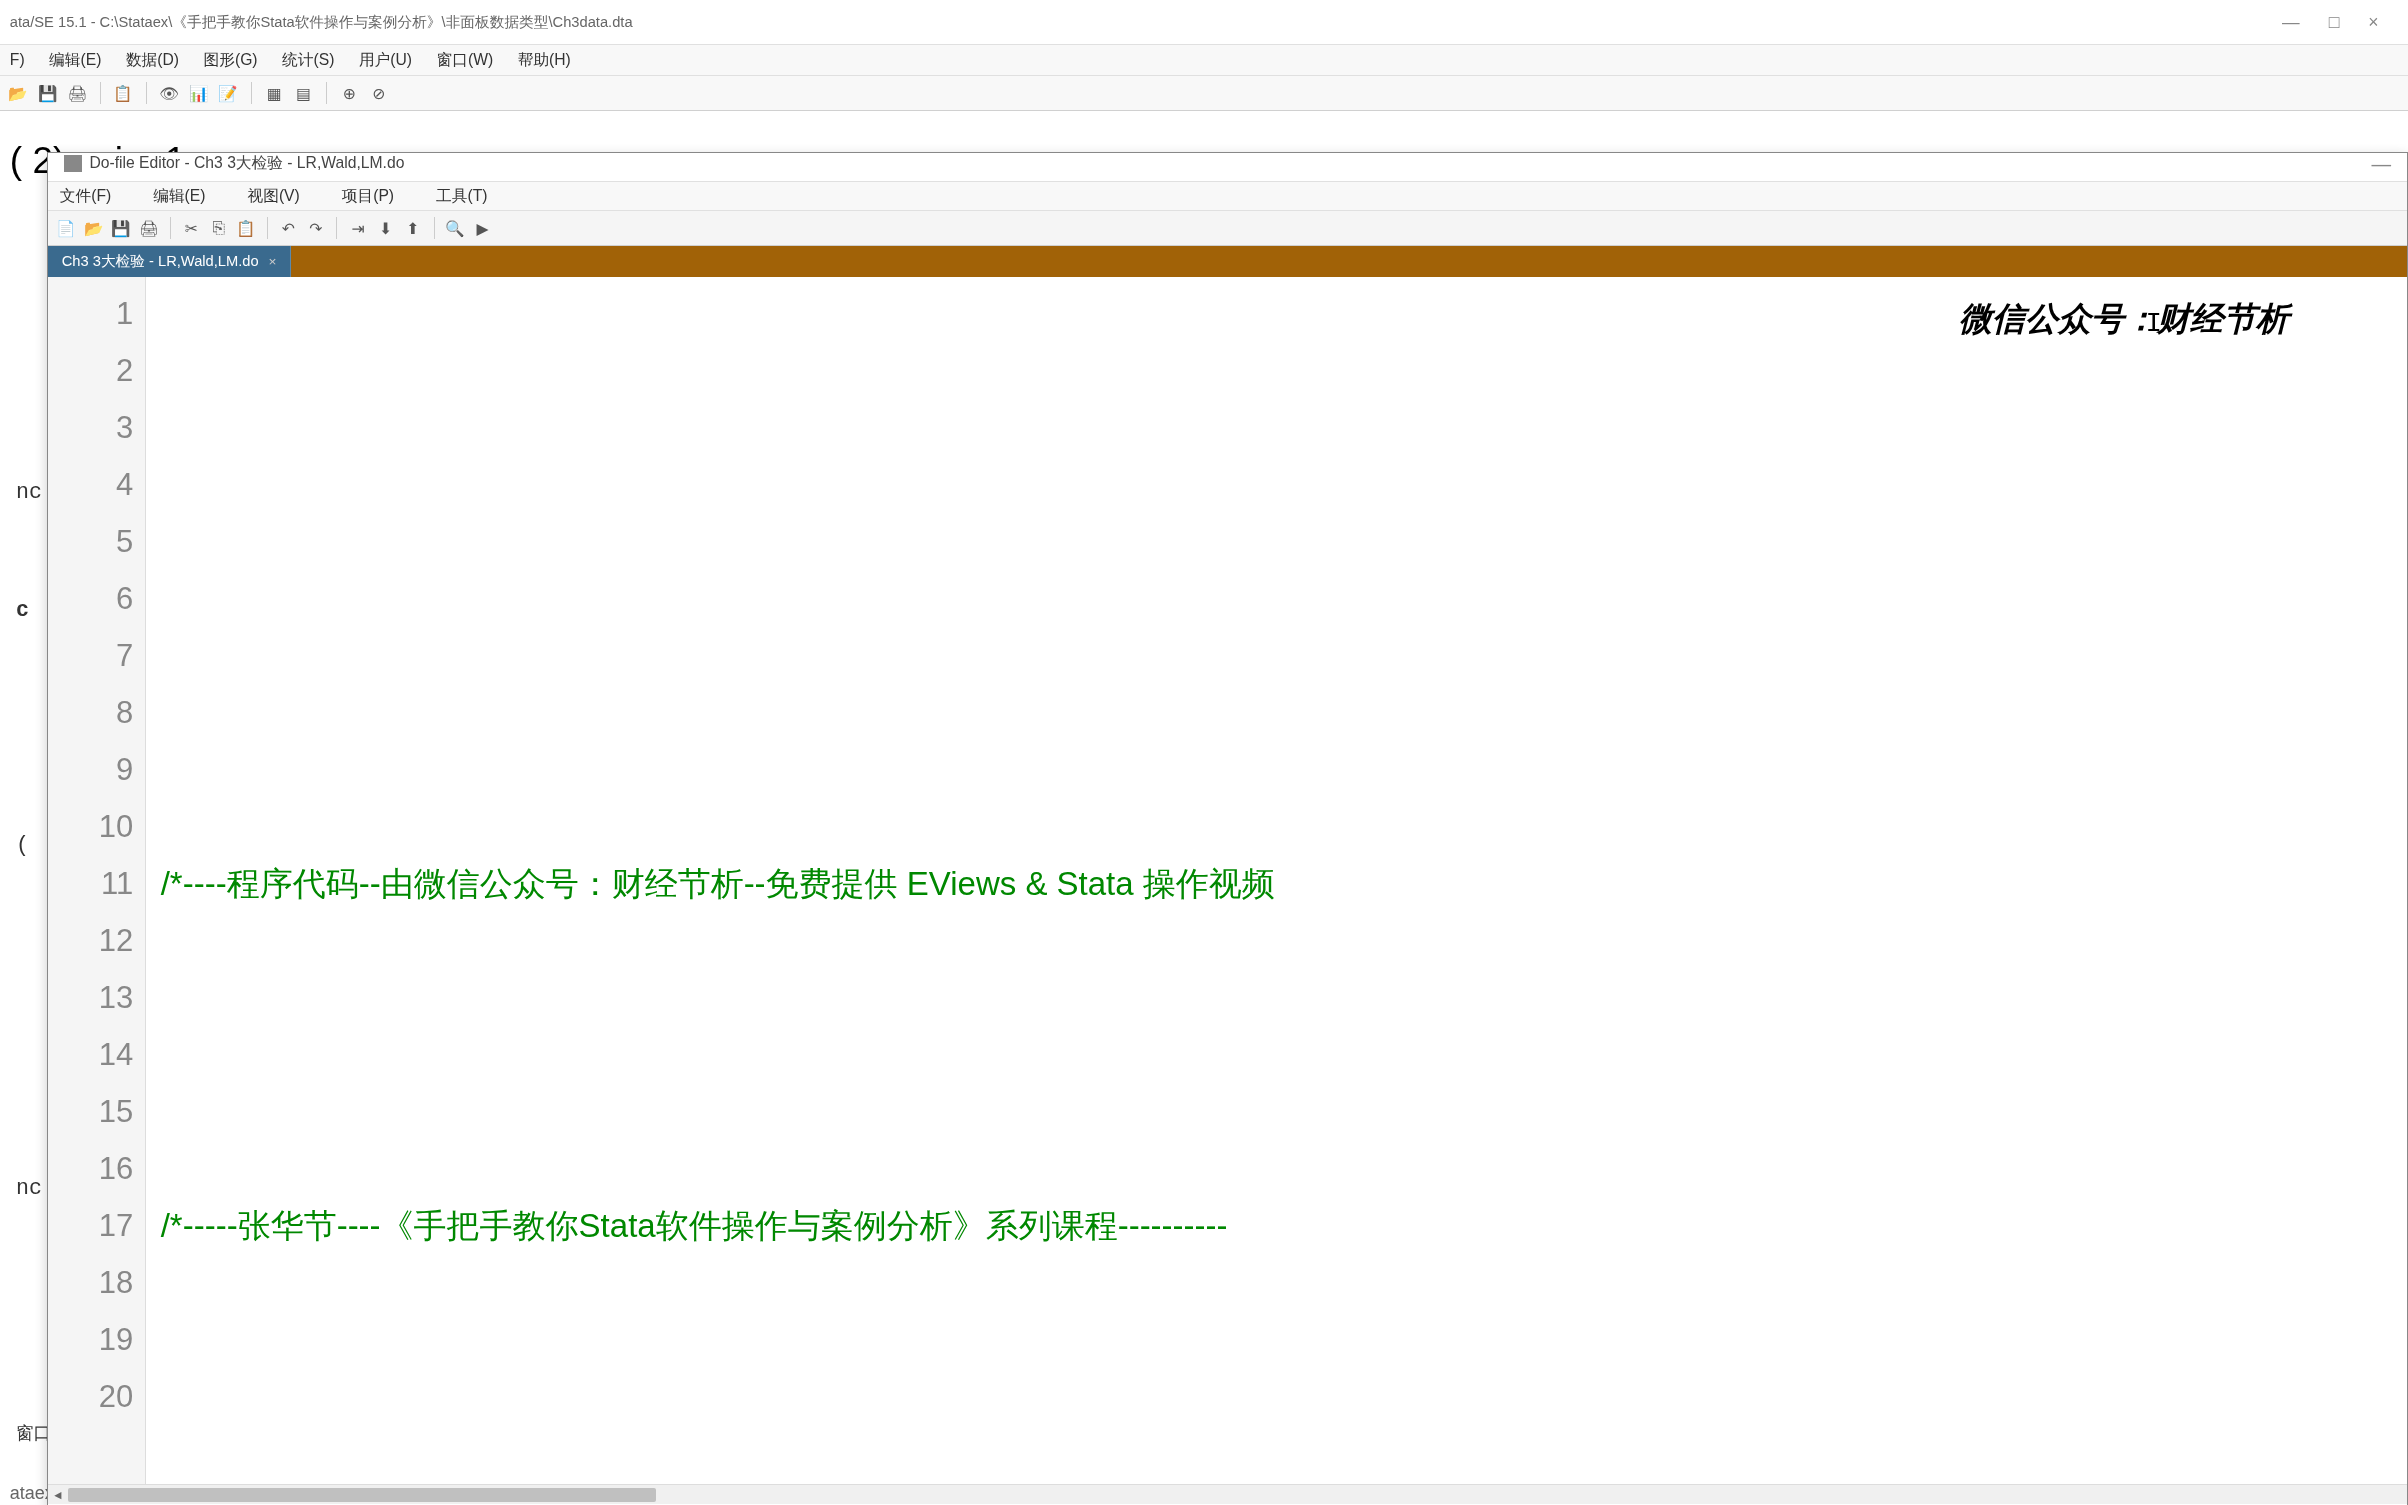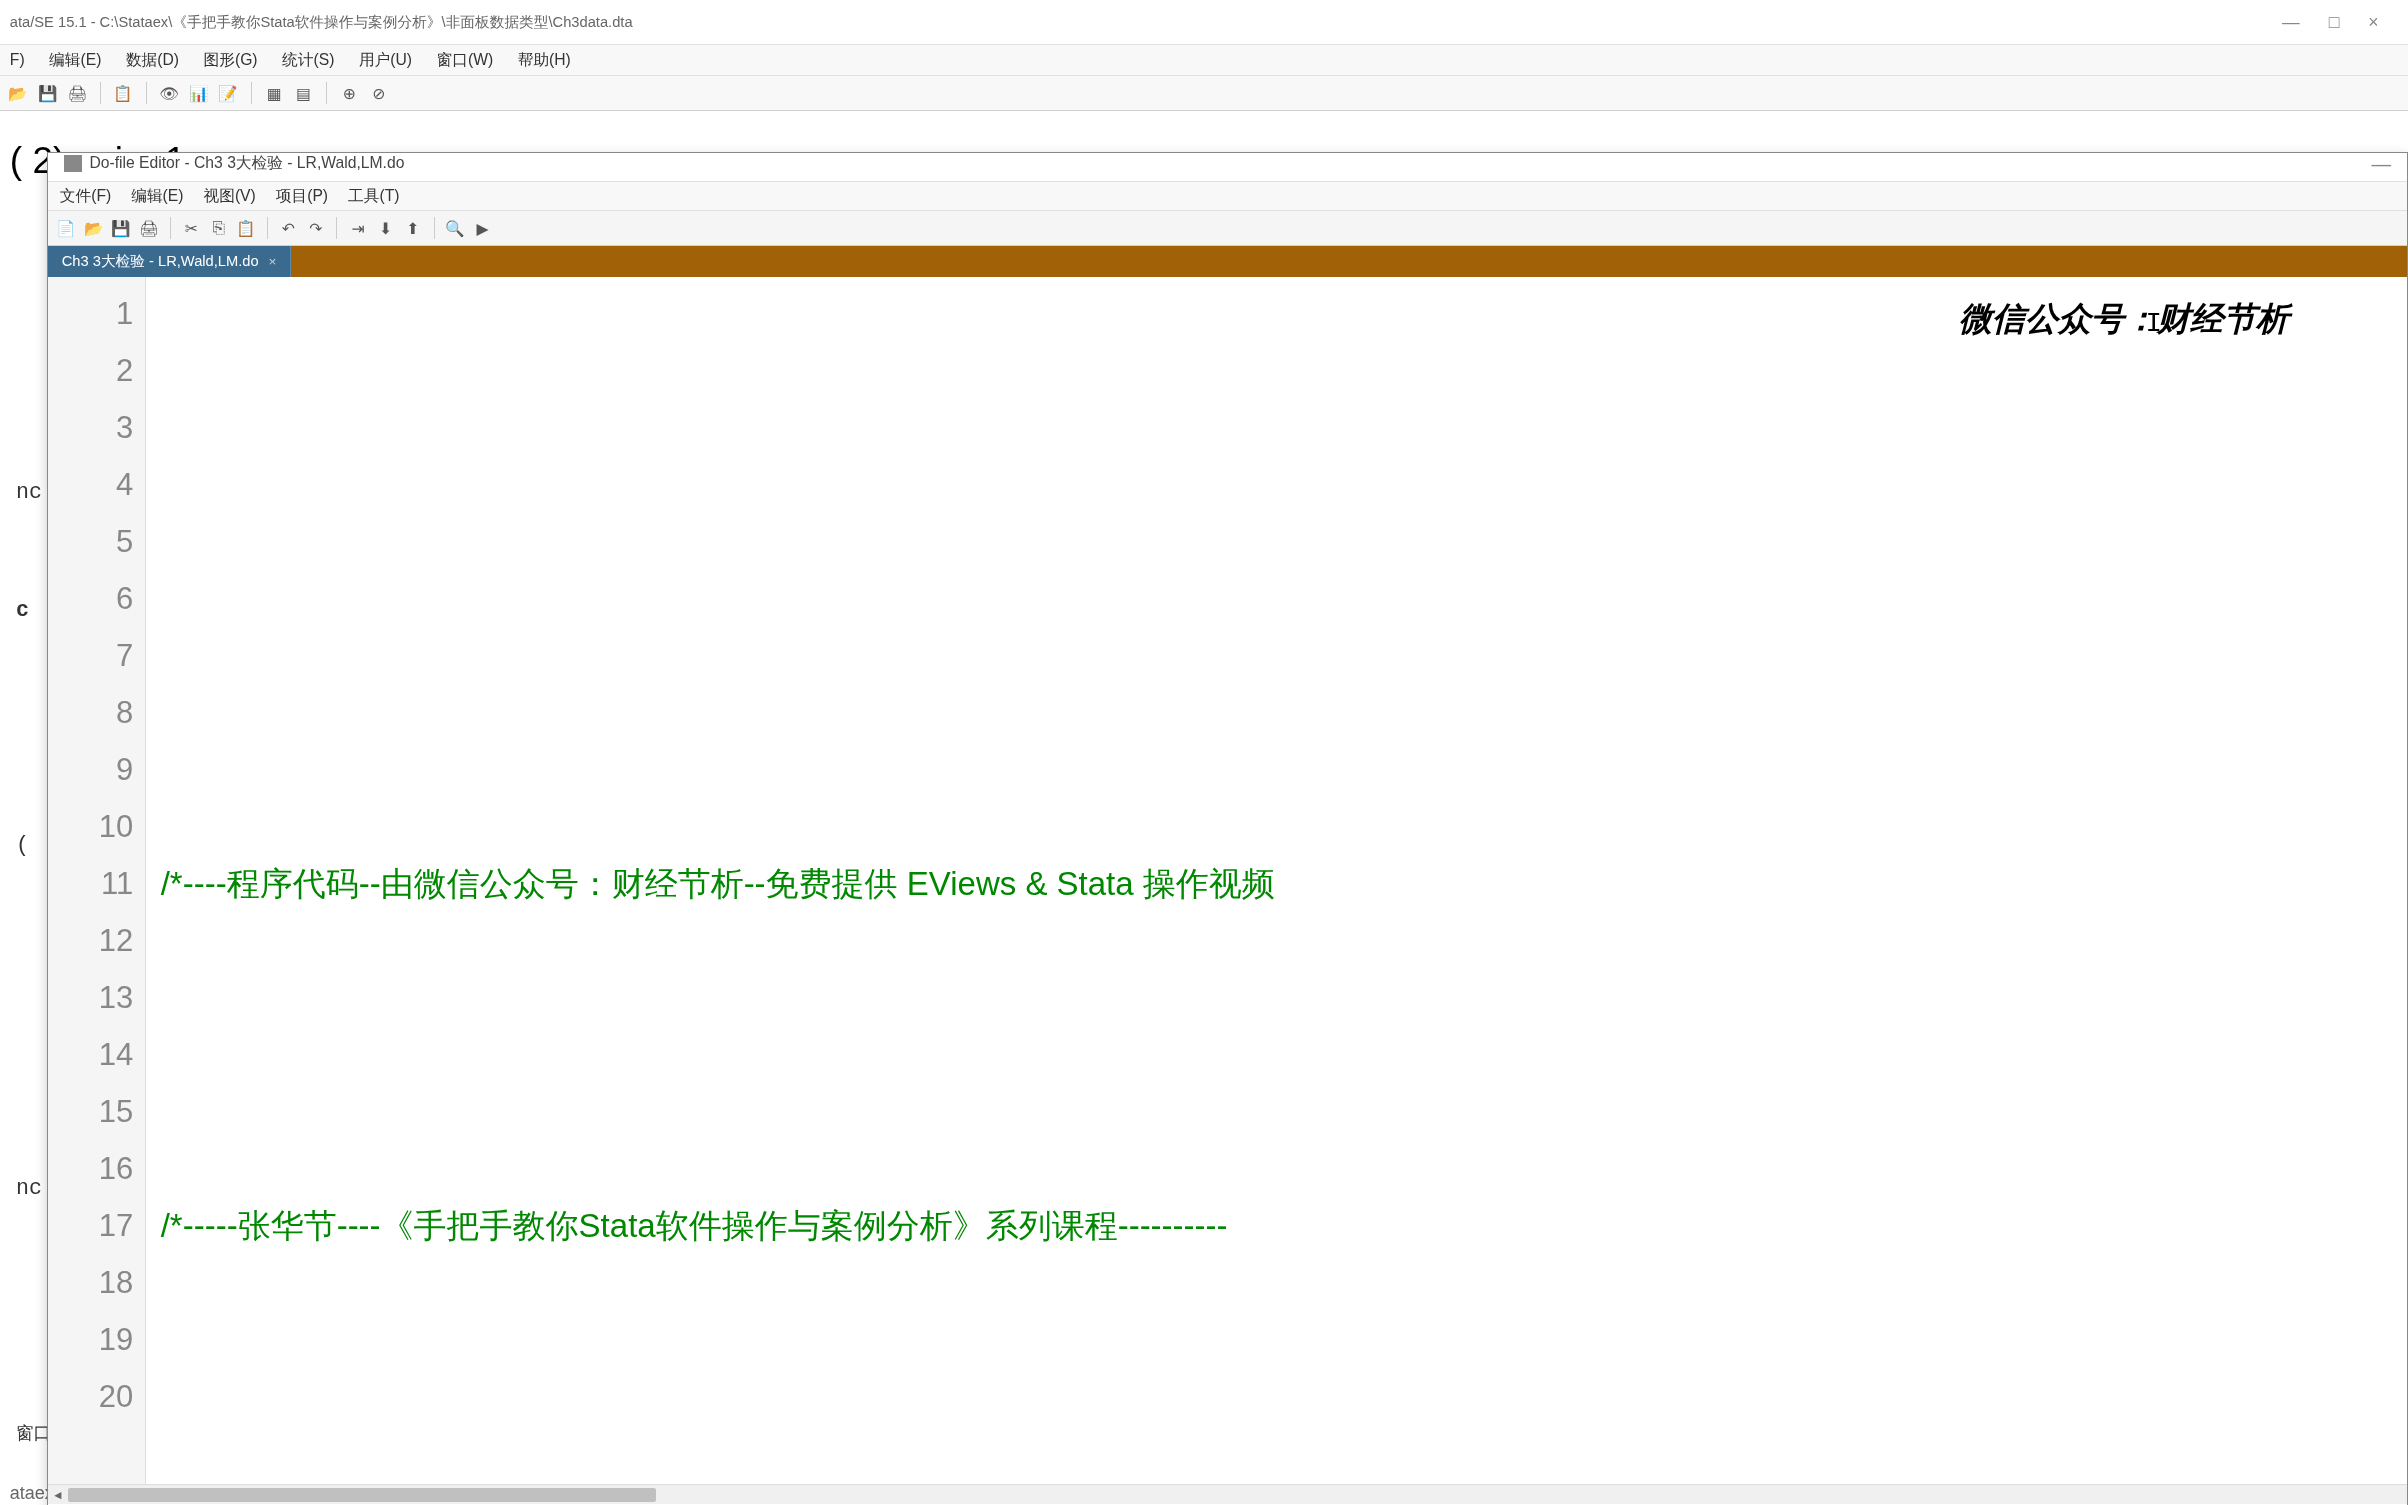--- a/index.html
+++ b/index.html
@@ -17,21 +17,21 @@
 .stata-body { padding: 19.6px 9.8px; font-family: "Courier New", monospace; font-size: 37px; color: #000; }
 .stata-body .cmd { margin: 9.8px 0; }
 .stata-status { position: absolute; bottom: 0; left: 0; height: 27.4px; font-size: 18px; color: #666; padding: 3.9px 9.8px; }
 
 
 .dofile-window { position: absolute; top: 152px; left: 47px; width: 2361px; height: 1354px; background: #fff; border: 1px solid #888; box-shadow: 0 3.9px 11.8px rgba(0,0,0,0.2); }
 .dofile-title { height: 29px; background: #fff; display: flex; align-items: flex-start; justify-content: space-between; padding: 0 16px; font-size: 15.7px; color: #444; border-bottom: 1px solid #e0e0e0; }
 .dofile-title .left { display: flex; align-items: center; gap: 7.8px; }
 .dofile-title .icon { width: 17.6px; height: 17.6px; background: #888; display: inline-block; }
 .dofile-title .right { display: flex; gap: 29px; color: #888; font-size: 19.6px; }
-.dofile-menu { height: 29px; background: #f8f8f8; display: flex; align-items: center; gap: 20px; padding: 0 11.8px; font-size: 15.7px; color: #333; border-bottom: 1px solid #e0e0e0; }
+.dofile-menu { height: 29px; background: #f8f8f8; display: flex; align-items: center; gap: 42px; padding: 0 11.8px; font-size: 15.7px; color: #333; border-bottom: 1px solid #e0e0e0; }
 .dofile-toolbar { height: 35px; background: #f5f5f5; display: flex; align-items: center; gap: 5.9px; padding: 0 7.8px; border-bottom: 1px solid #d0d0d0; }
 .dofile-tabs { height: 31px; background: #a16207; display: flex; align-items: stretch; }
 .dofile-tab { background: #3a6a8e; color: #fff; padding: 0 13.7px; display: flex; align-items: center; gap: 9.8px; font-size: 14.7px; border-right: 1px solid #5a8aae; }
 .dofile-tab .close { color: #ccc; font-size: 13.7px; cursor: pointer; }
 
 .editor { display: flex; height: calc(100% - 125px - 19.6px); background: #fff; position: relative; }
 .gutter { width: 98px; background: #f5f5f5; border-right: 1px solid #ddd; text-align: right; padding: 7.8px 11.8px 7.8px 0; font-family: "Consolas","Courier New", monospace; font-size: 31px; color: #888; line-height: 57px; }
 .gutter div { height: 57px; }
 .code { flex: 1; padding: 7.8px 14.7px; font-family: "KaiTi","STKaiti","Consolas","Courier New", monospace; font-size: 33px; line-height: 57px; white-space: pre; overflow: hidden; position: relative; }
 .code .line { height: 57px; }

